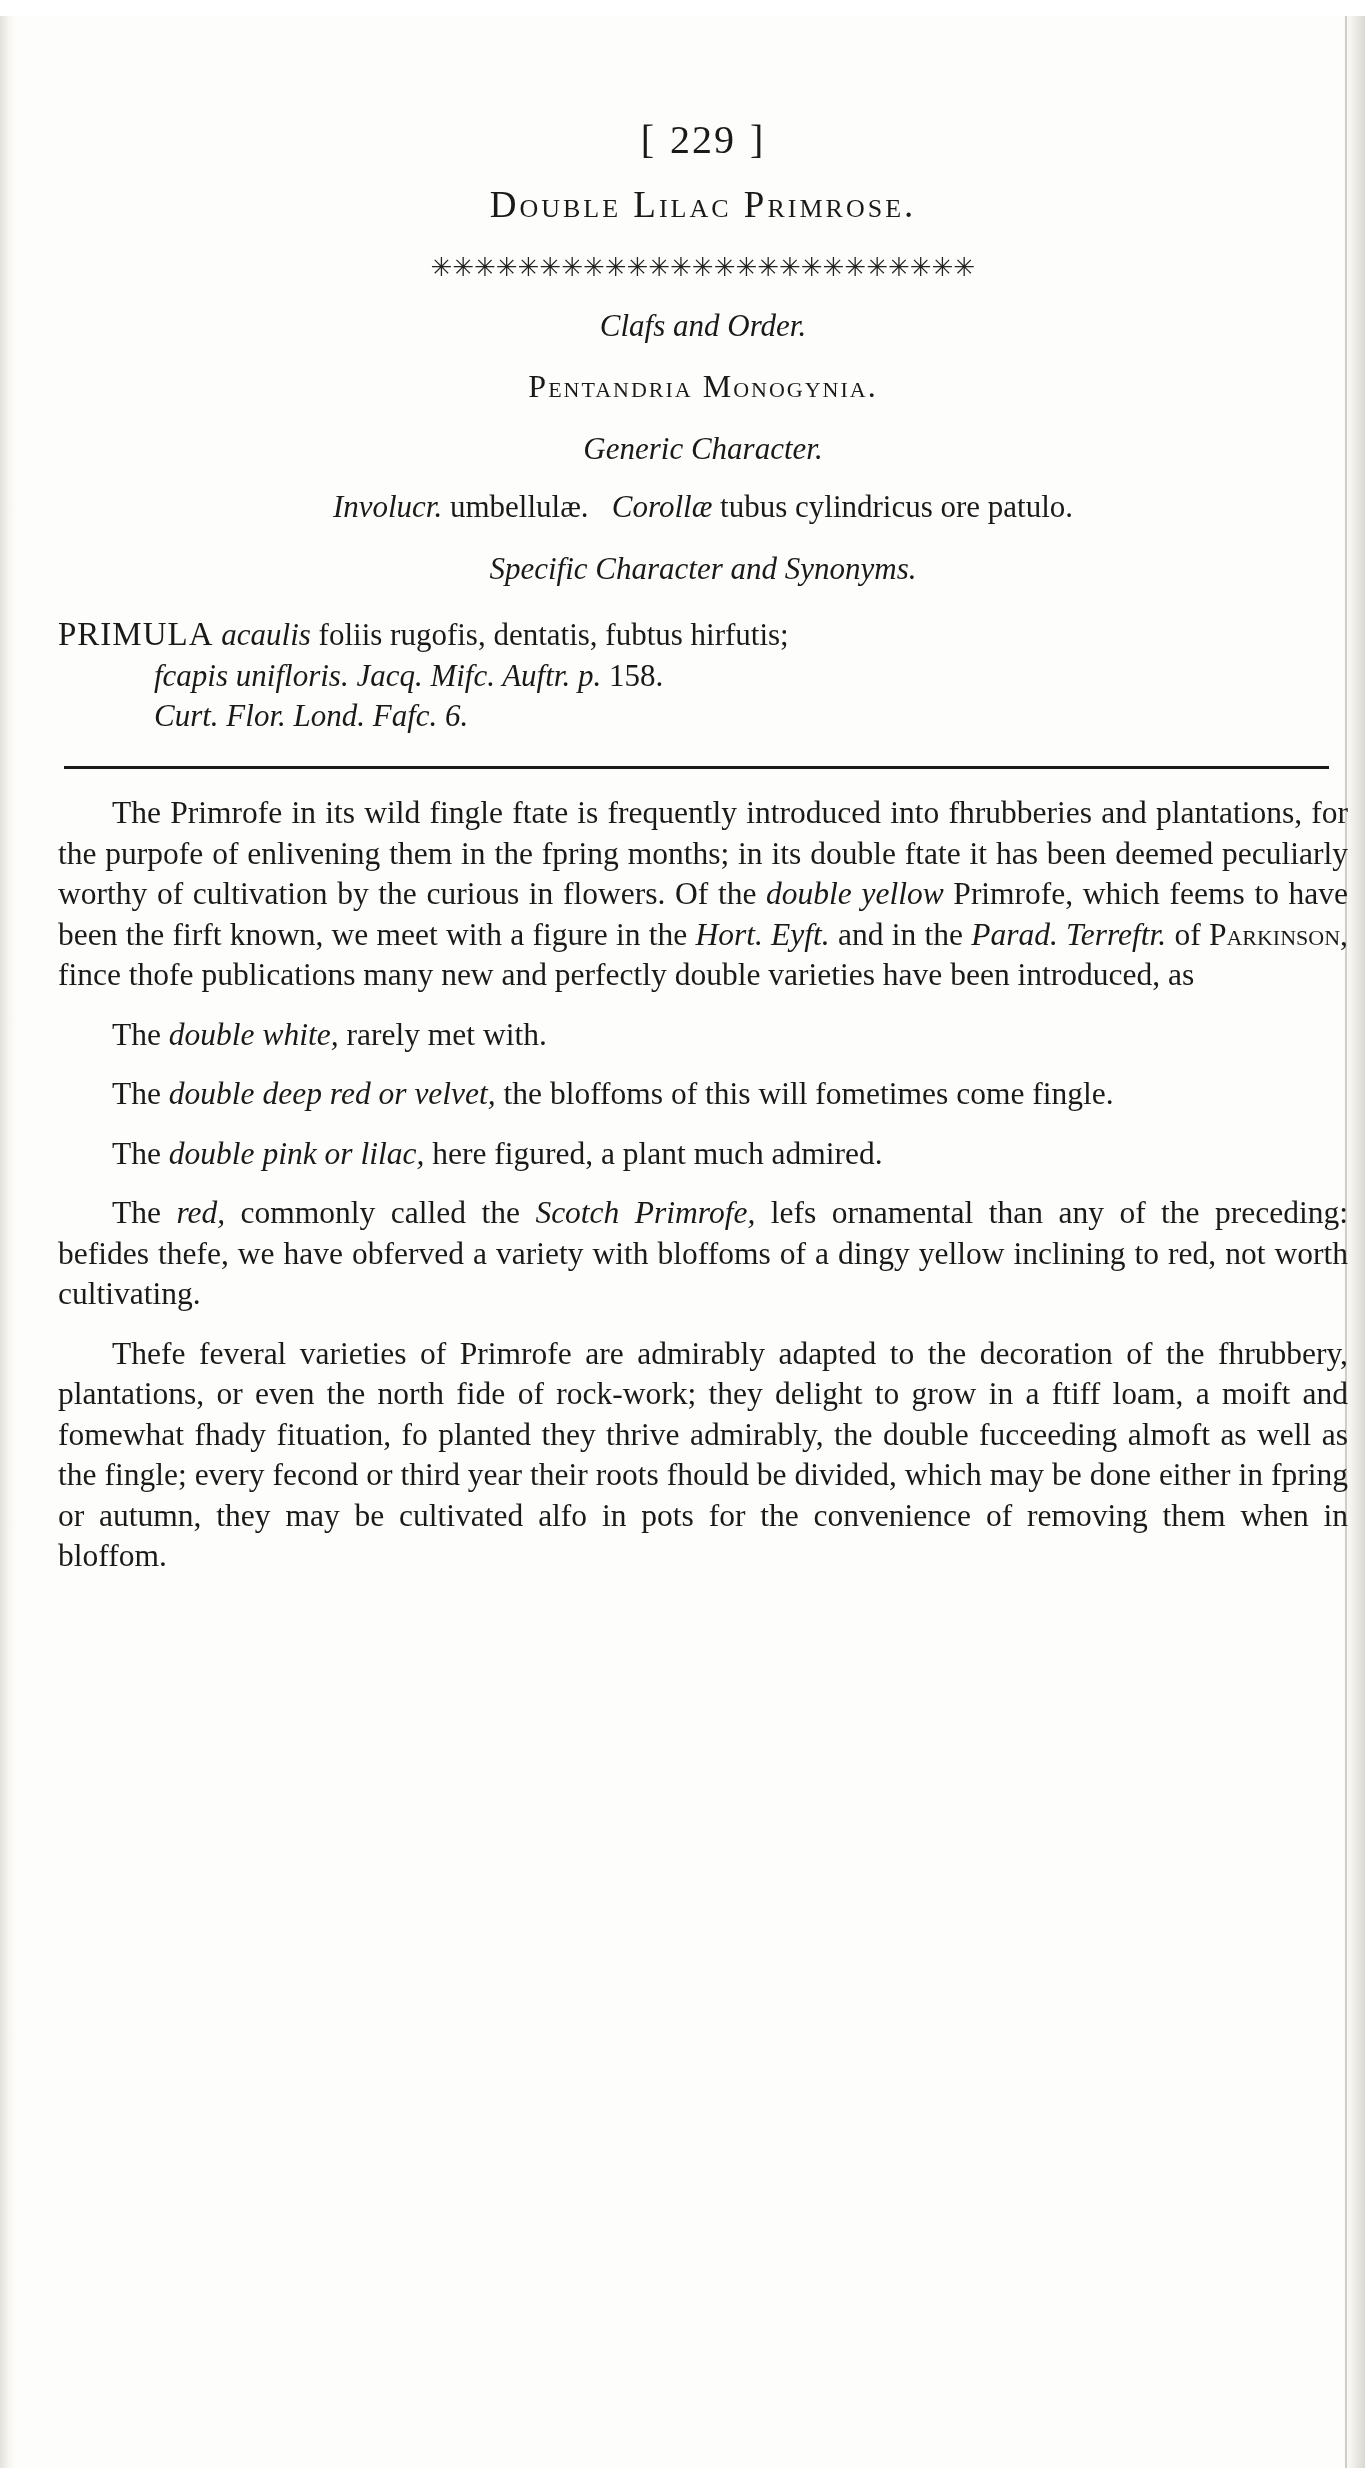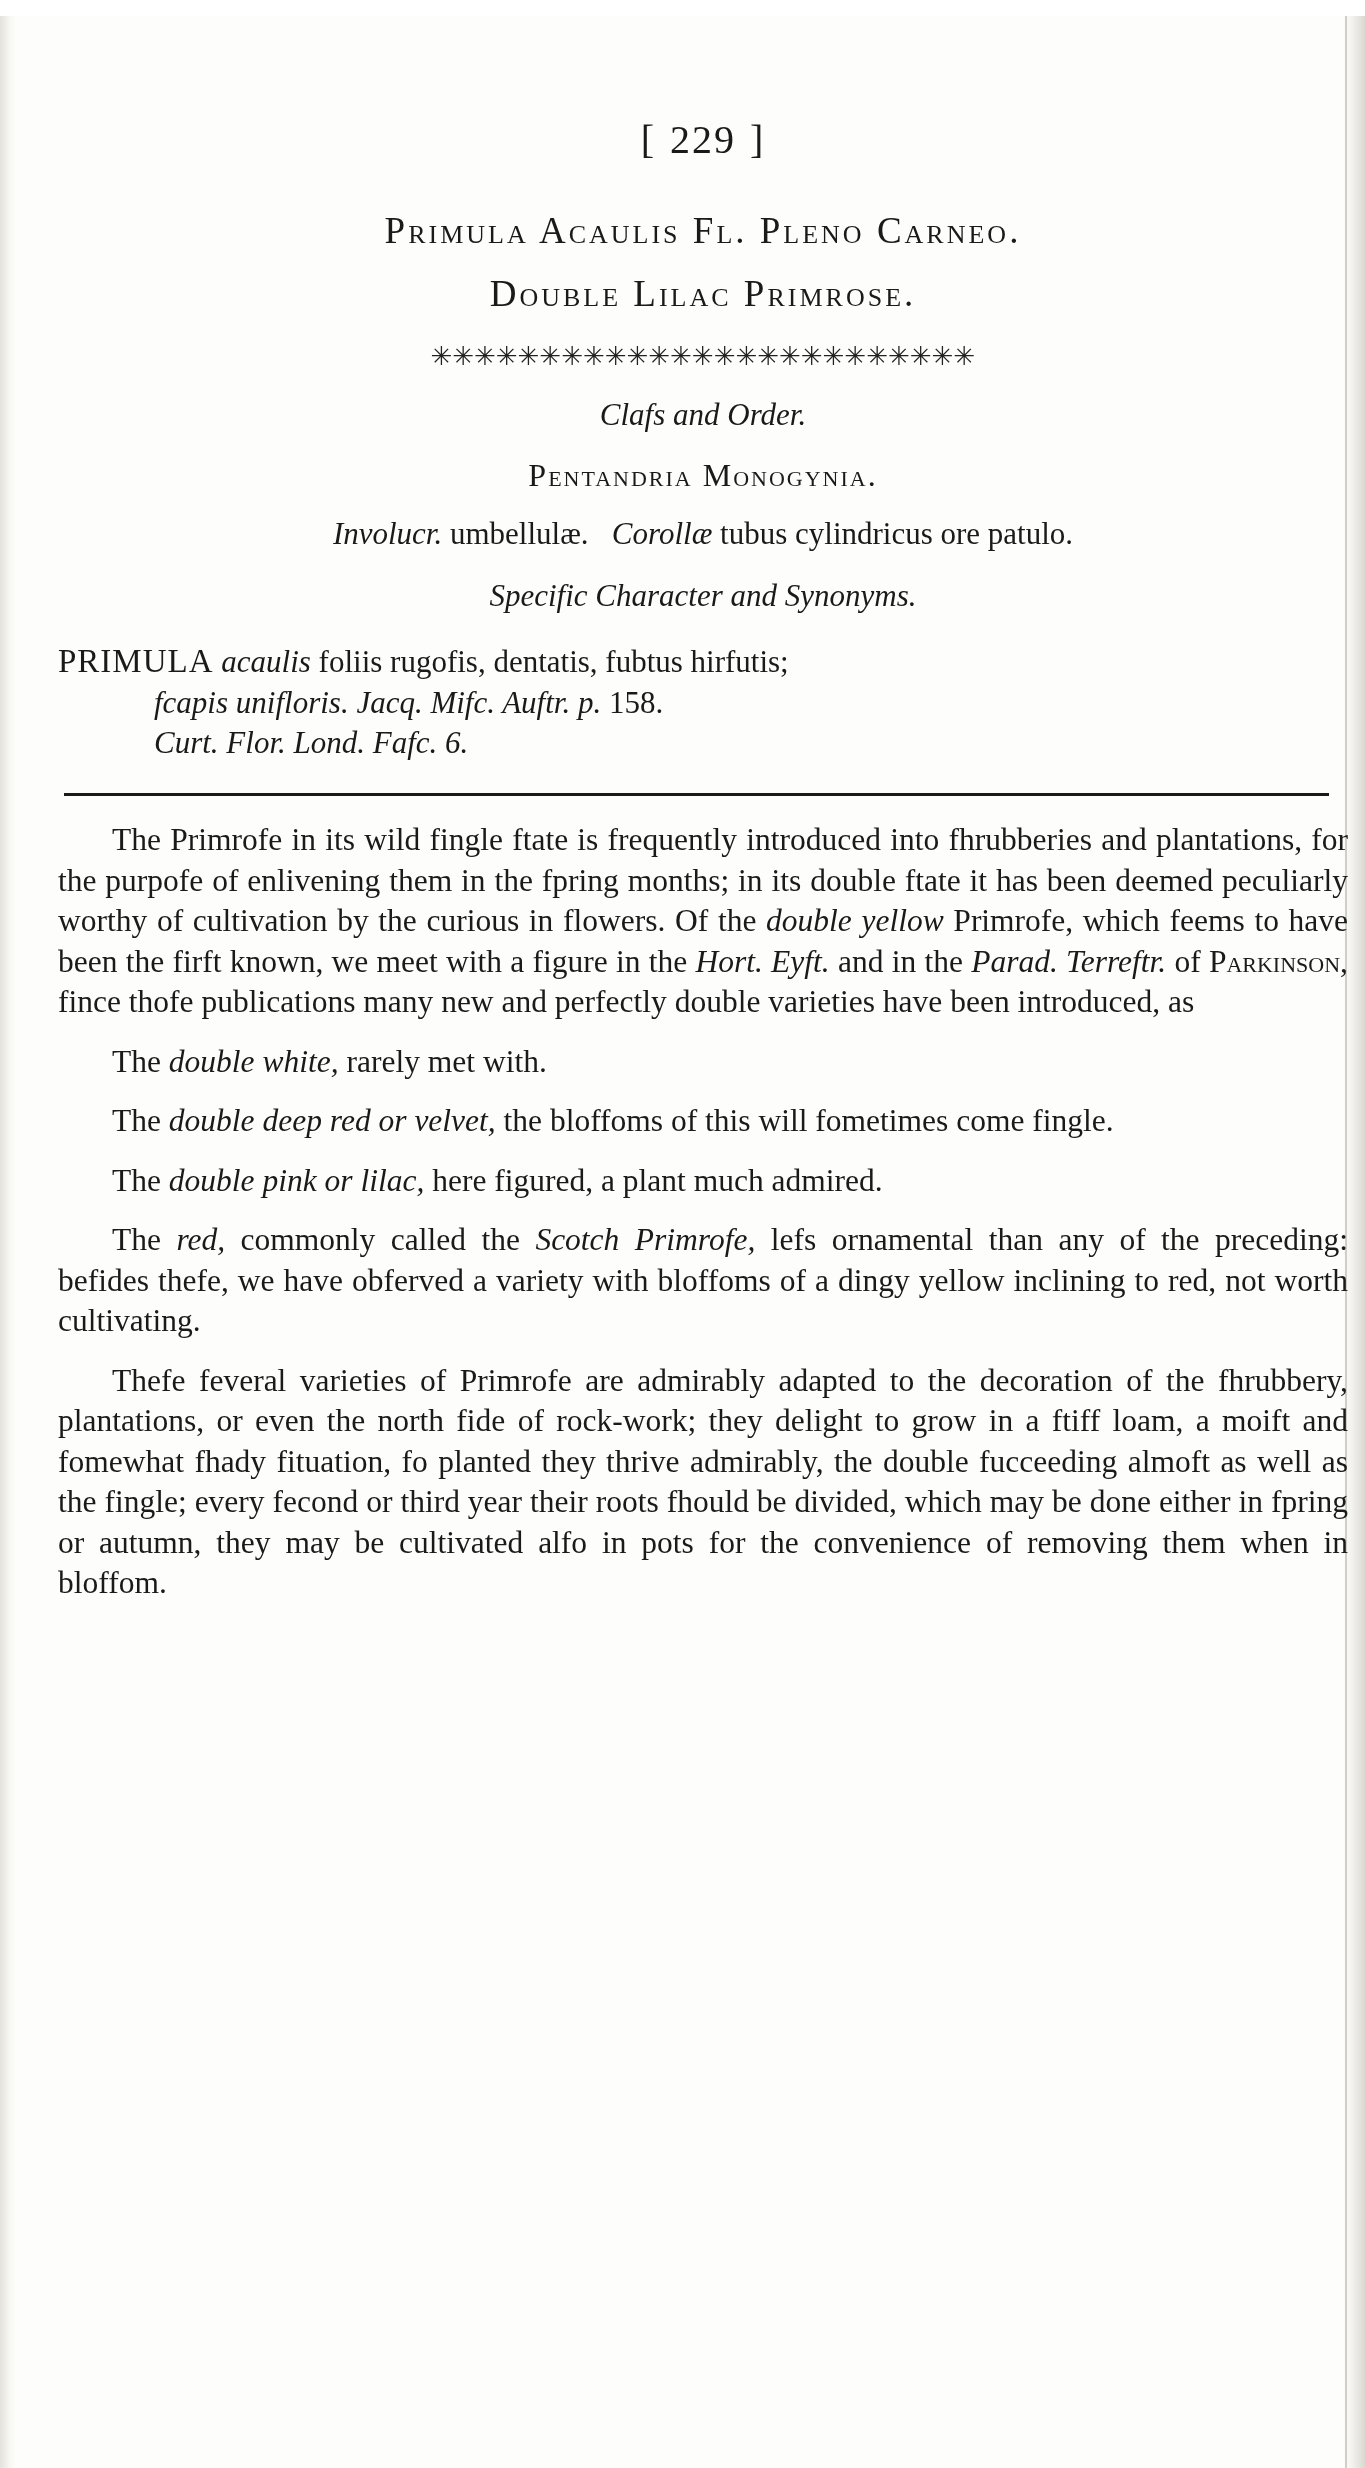--- a/index.html
+++ b/index.html
@@ -157,28 +157,28 @@
   <div class="edge-left"></div>
   <div class="edge-right"></div>
   <div class="edge-right-rule"></div>
 
   <div class="content">
 
     <div class="pagenum">
       <span class="brk">[</span><span>229</span><span class="brk">]</span>
     </div>
 
-    <div class="title-line first">Primula Acaulis Fl. Pleno Carneo.</div>
     <div class="title-line second">Double Lilac Primrose.</div>
 
     <div class="ornament">✳✳✳✳✳✳✳✳✳✳✳✳✳✳✳✳✳✳✳✳✳✳✳✳✳</div>
 
     <div class="centered-italic">Clafs and Order.</div>
     <div class="centered-caps">Pentandria Monogynia.</div>
 
+    <div class="centered-italic">Generic Character.</div>
 
     <div class="generic-line">
       <i>Involucr.</i><span> umbellulæ.</span>&nbsp;&nbsp;&nbsp;<i>Corollæ</i><span> tubus cylindricus ore patulo.</span>
     </div>
 
     <div class="centered-italic">Specific Character and Synonyms.</div>
 
     <div class="spec-block">
       <div class="spec-l1 just">
         <span class="smallcaps" style="font-size:33px;letter-spacing:1px;">PRIMULA</span>

